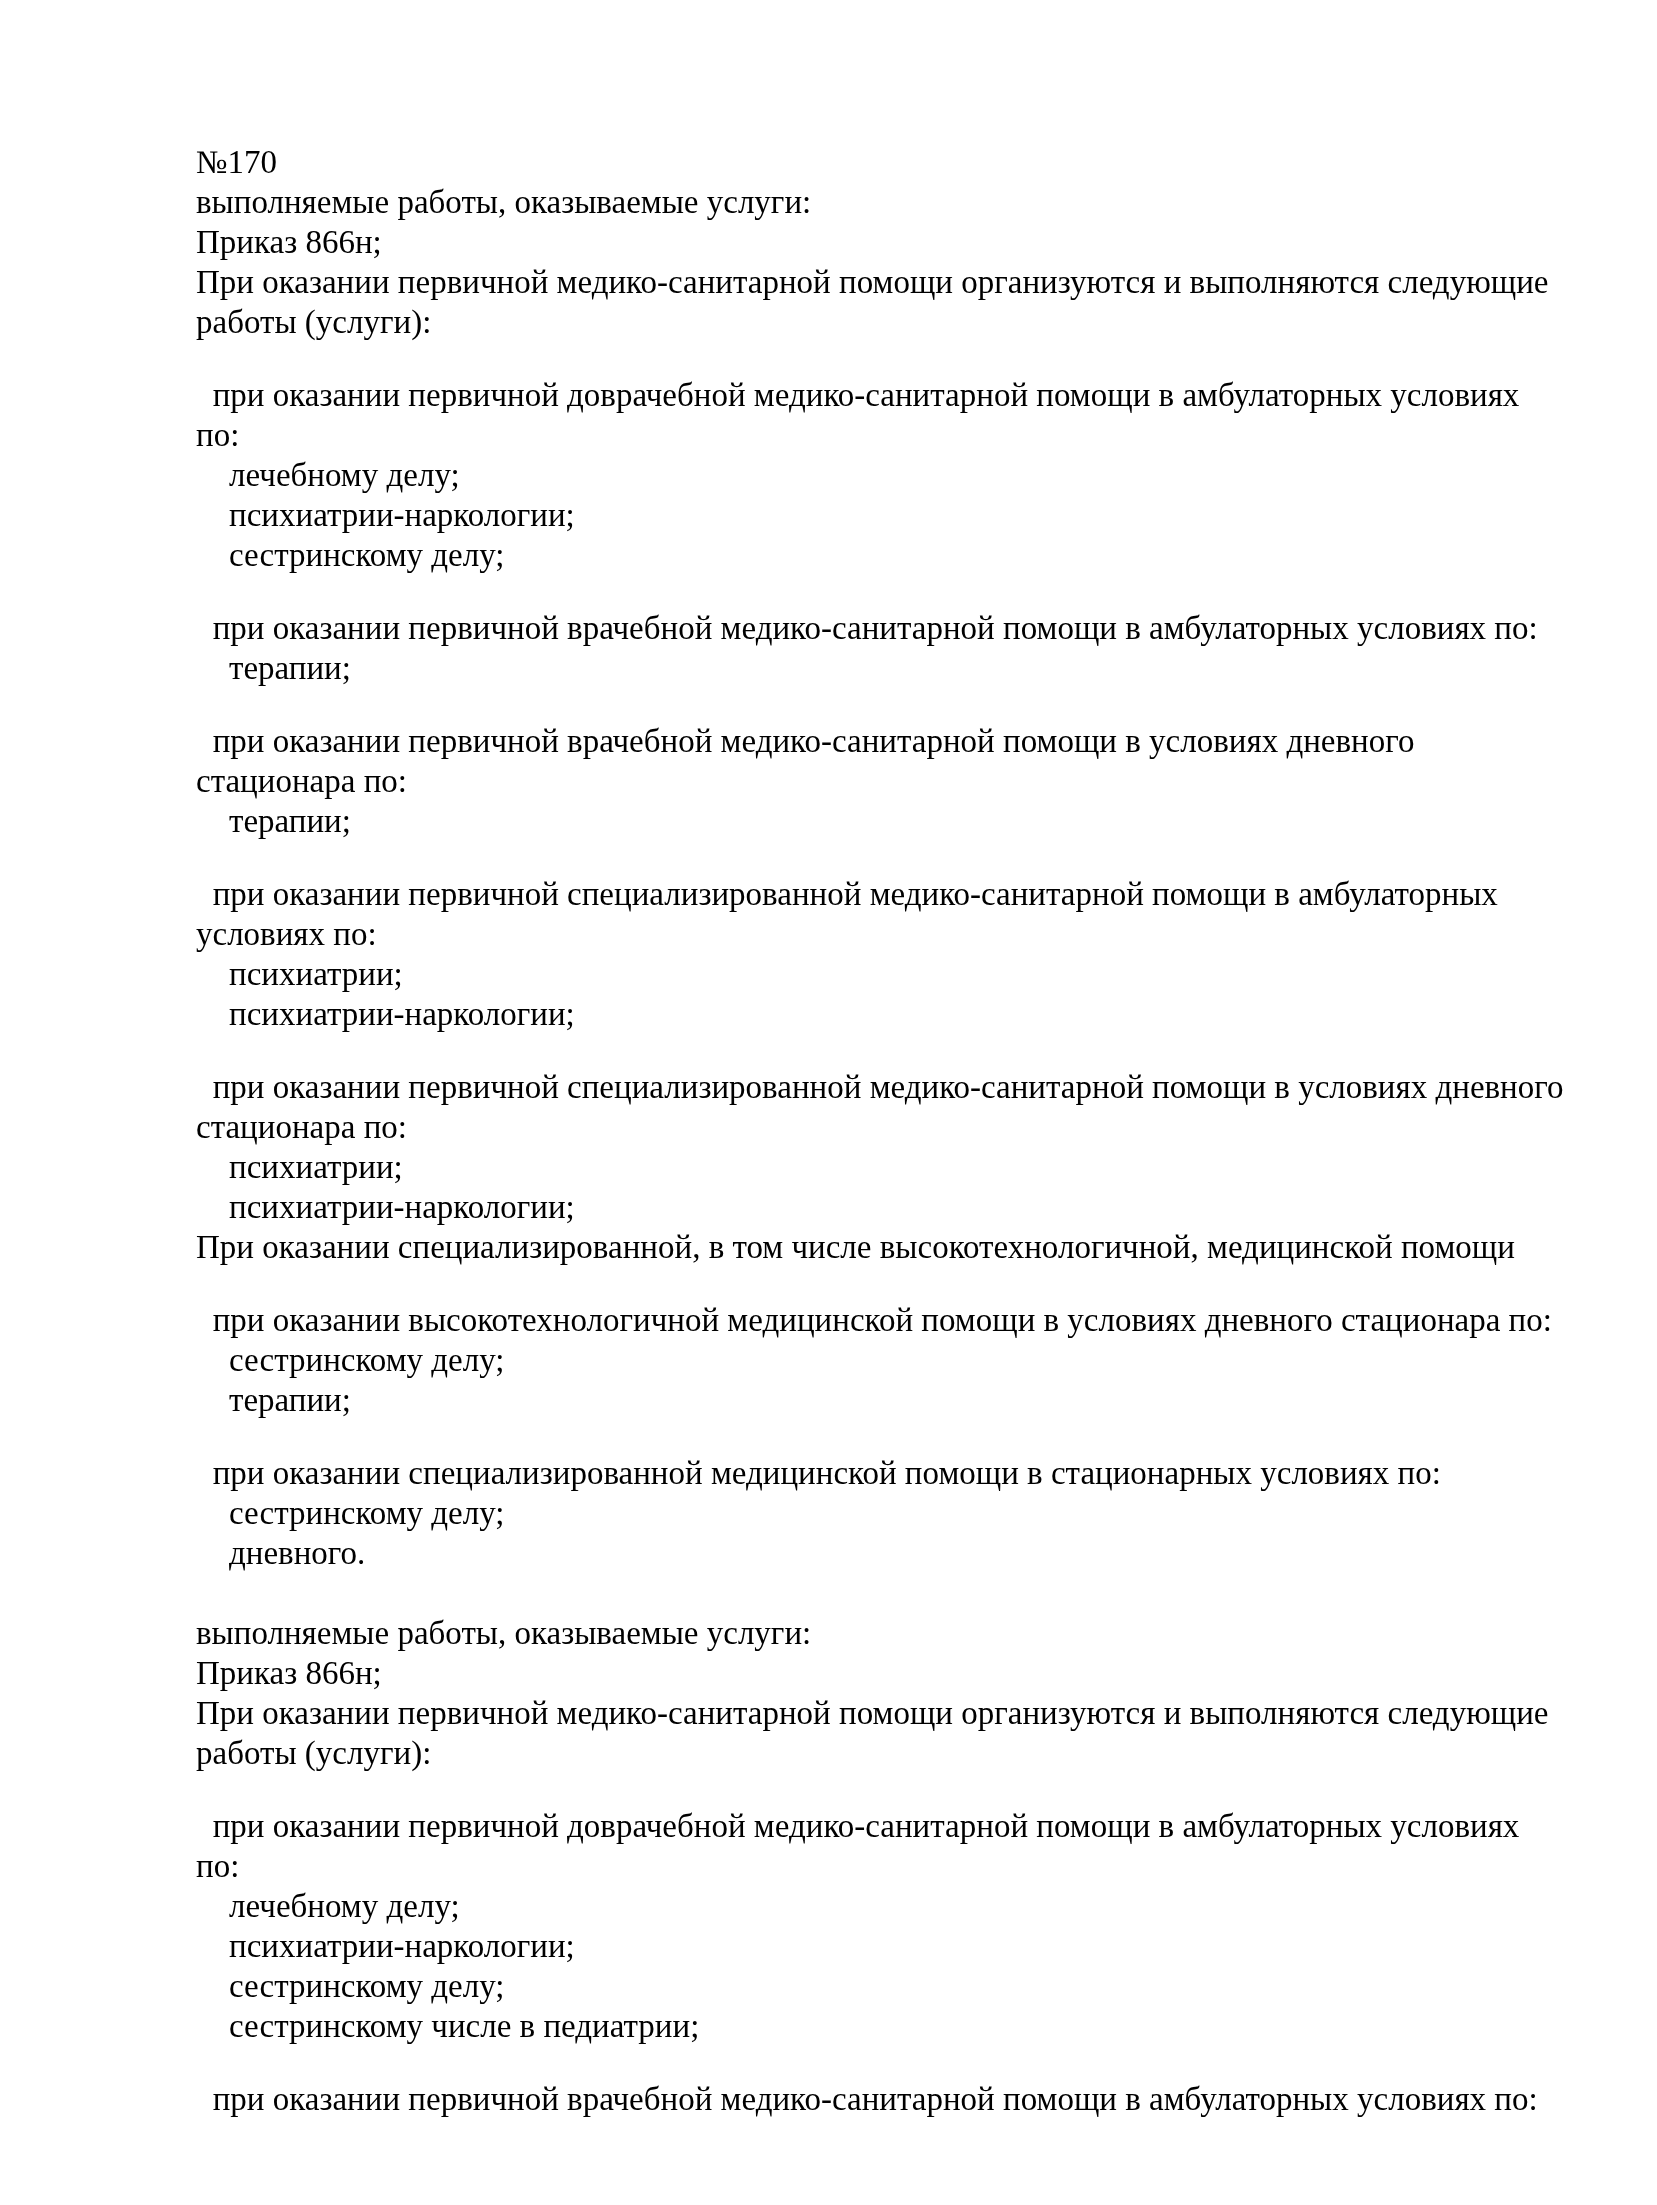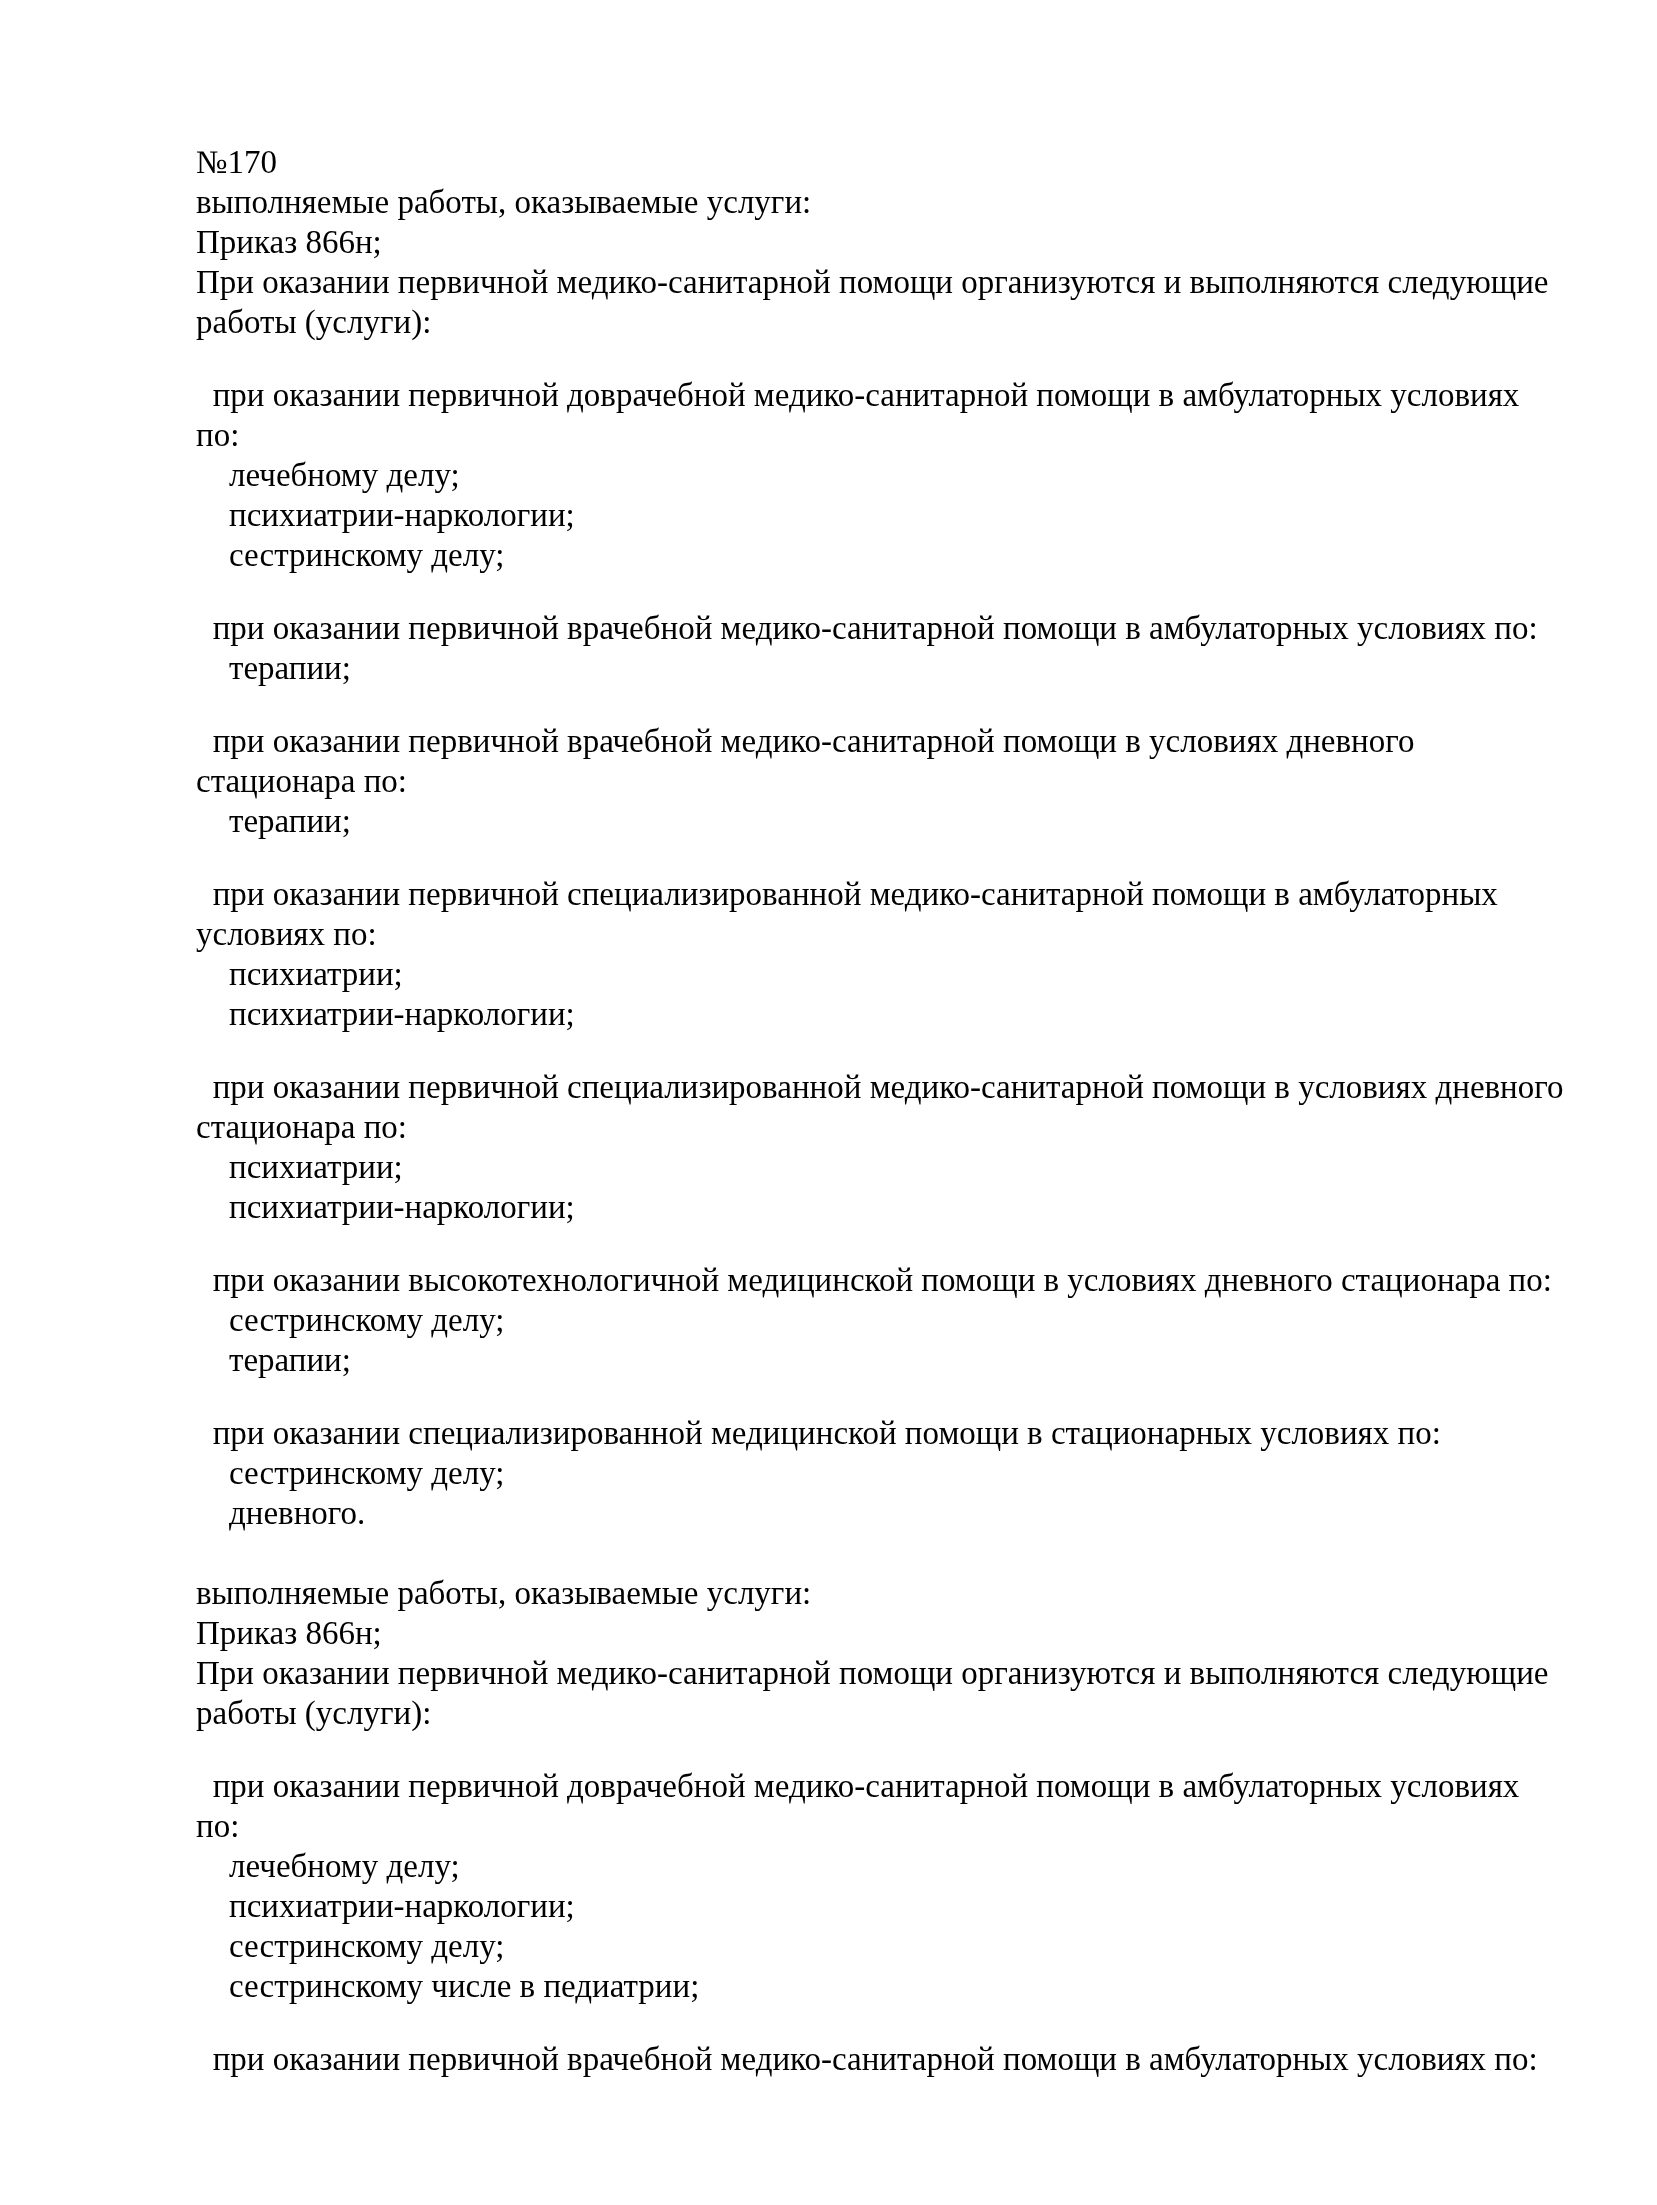--- a/index.html
+++ b/index.html
@@ -54,20 +54,21 @@
       <div class="line i0">стационара по:</div>
       <div class="line i2">терапии;</div>
       <div class="line i1">при оказании первичной специализированной медико-санитарной помощи в амбулаторных</div>
       <div class="line i0">условиях по:</div>
       <div class="line i2">психиатрии;</div>
       <div class="line i2">психиатрии-наркологии;</div>
       <div class="line i1">при оказании первичной специализированной медико-санитарной помощи в условиях дневного</div>
       <div class="line i0">стационара по:</div>
       <div class="line i2">психиатрии;</div>
       <div class="line i2">психиатрии-наркологии;</div>
+      <div class="line i0">При оказании специализированной, в том числе высокотехнологичной, медицинской помощи</div>
       <div class="line i1">при оказании высокотехнологичной медицинской помощи в условиях дневного стационара по:</div>
       <div class="line i2">сестринскому делу;</div>
       <div class="line i2">терапии;</div>
       <div class="line i1">при оказании специализированной медицинской помощи в стационарных условиях по:</div>
       <div class="line i2">сестринскому делу;</div>
       <div class="line i2">дневного.</div>
       <div class="line i0"></div>
       <div class="line i0">выполняемые работы, оказываемые услуги:</div>
       <div class="line i0">Приказ 866н;</div>
       <div class="line i0">При оказании первичной медико-санитарной помощи организуются и выполняются следующие</div>

